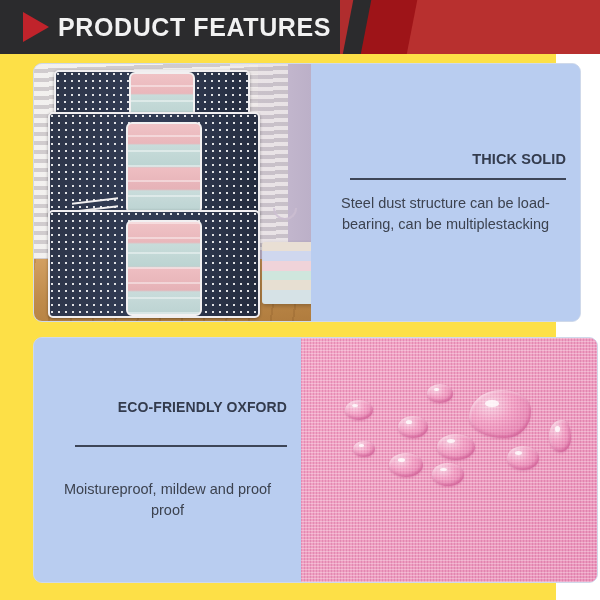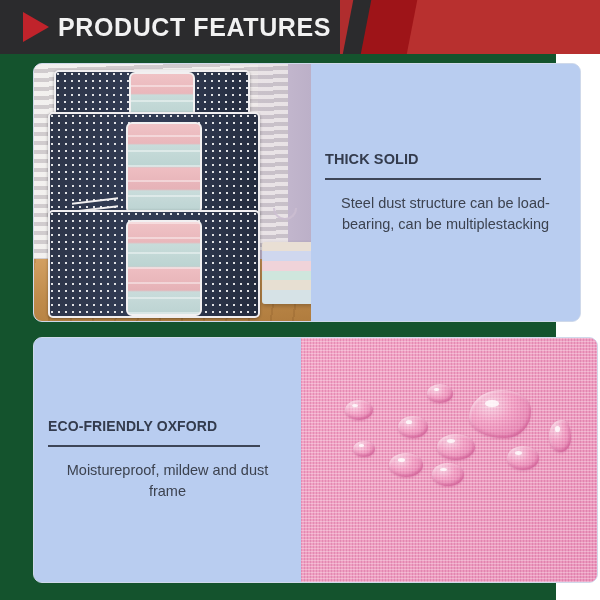--- a/index.html
+++ b/index.html
@@ -4,21 +4,21 @@
 <style>
   * { box-sizing: border-box; margin: 0; padding: 0; }
 
   html, body {
     width: 600px; height: 600px;
     background: #ffffff;
     font-family: "Liberation Sans", sans-serif;
     overflow: hidden;
   }
 
-  .page { position: relative; width: 556px; height: 600px; background: #14532d; }
+  .page { position: relative; width: 556px; height: 600px; background: #fde047; }
 
   
   .header {
     position: absolute; left: 0; top: 0;
     width: 600px; height: 54px;
     overflow: hidden;
     background: #2b2b2d;
   }
   .header-dark {
     position: absolute; left: 0; top: 0;
@@ -64,25 +64,25 @@
     border: 1px solid #cfd9ea;
     display: flex;
     background: #b9cdf0;
   }
   .card-top    { left: 33px; top: 63px;  width: 548px; height: 259px; }
   .card-bottom { left: 33px; top: 337px; width: 565px; height: 246px; }
 
   .pane-text {
     background: #b9cdf0;
     display: flex; flex-direction: column;
-    align-items: flex-start; justify-content: center;
+    align-items: flex-end; justify-content: center;
     padding: 0 14px;
   }
   .card-top .pane-text    { width: 270px; order: 2; }
-  .card-bottom .pane-text { width: 267px; order: 1; }
+  .card-bottom .pane-text { width: 267px; order: 1; gap: 19px; }
 
   .feature-heading {
     color: #333b4d;
     font-size: 14.5px;
     font-weight: bold;
     letter-spacing: 0.1px;
     text-align: center;
     white-space: nowrap;
   }
   .card-bottom .feature-heading { font-size: 14px; }
@@ -295,21 +295,21 @@
       <div class="feature-rule"></div>
       <div class="feature-body">Steel dust structure can be load-bearing, can be multiplestacking</div>
     </div>
   </div>
 
   <div class="card card-bottom">
 
     <div class="pane-text">
       <div class="feature-heading">ECO-FRIENDLY OXFORD</div>
       <div class="feature-rule"></div>
-      <div class="feature-body">Moistureproof, mildew and dust frame</div>
+      <div class="feature-body">Moistureproof, mildew and proof proof</div>
     </div>
 
     <div class="photo-fabric">
       <div class="fb-weave"></div>
       <div class="drop d1"></div>
       <div class="drop d2"></div>
       <div class="drop d3"></div>
       <div class="drop d4"></div>
       <div class="drop d5"></div>
       <div class="drop d6"></div>

